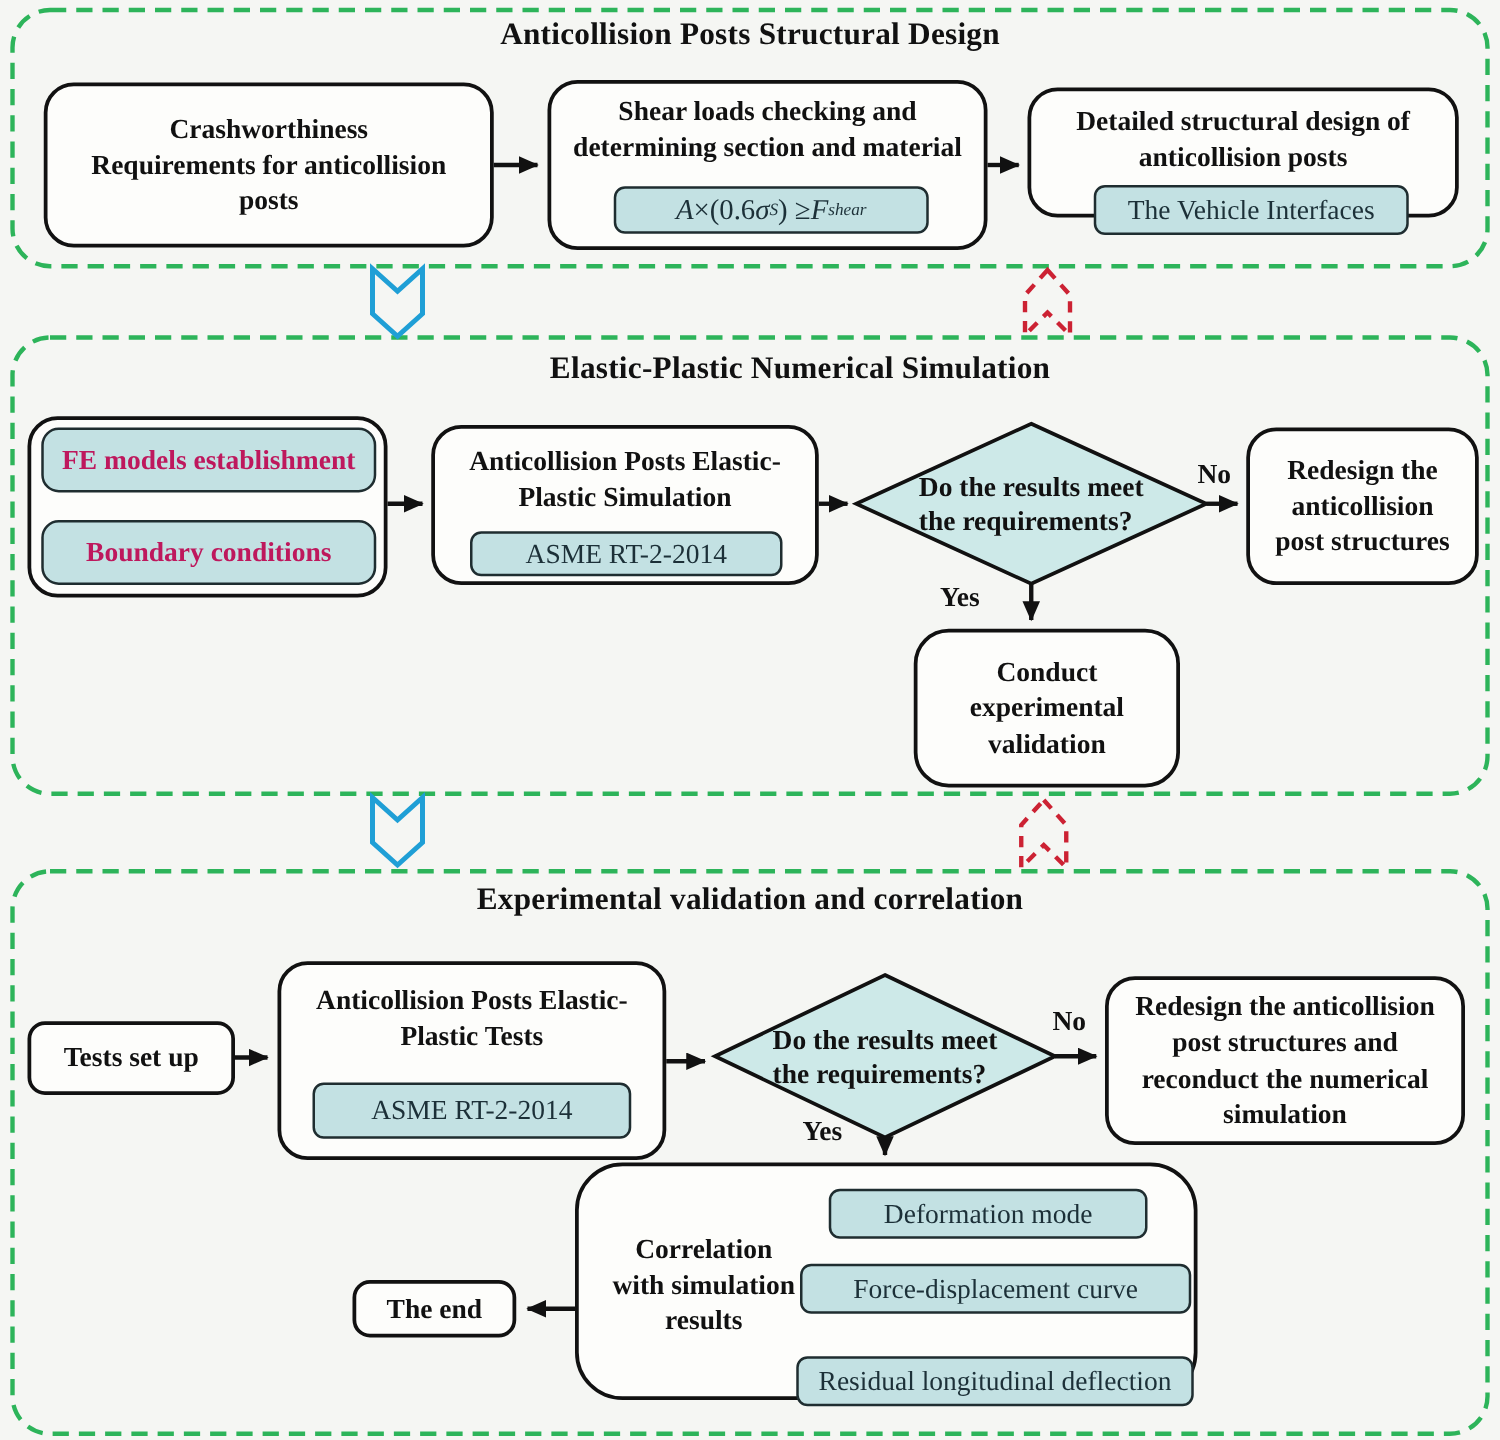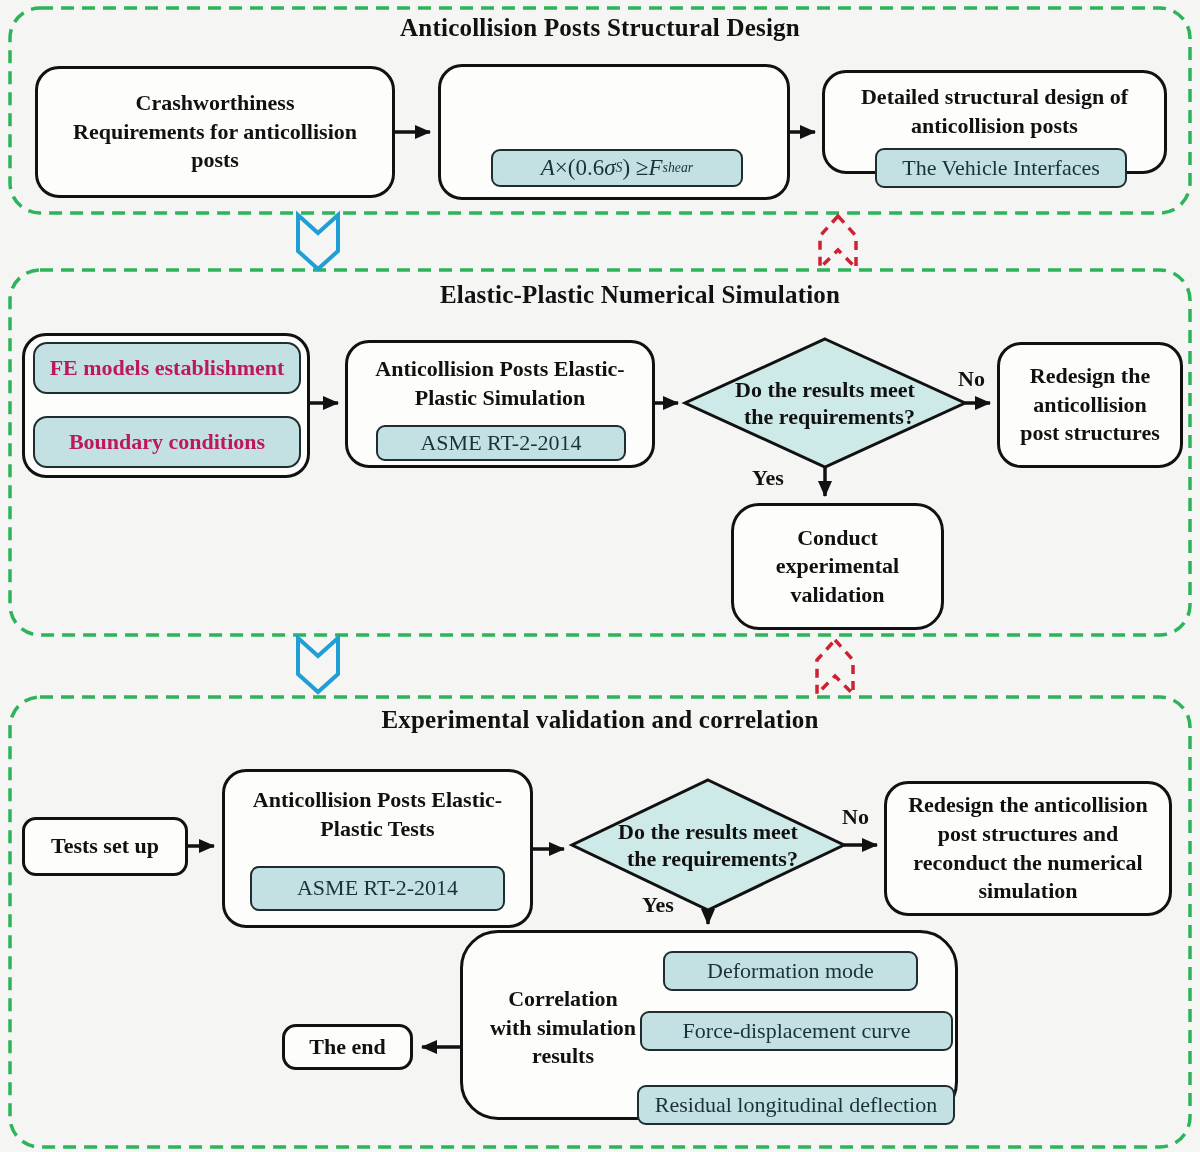--- a/index.html
+++ b/index.html
@@ -51,21 +51,21 @@
     background:var(--teal-fill);
     border:2px solid var(--teal-border);
     border-radius:9px;
     display:flex;align-items:center;justify-content:center;
     font-size:22px;font-weight:normal;color:var(--teal-text);
     text-align:center;
   }
   .teal.bold{font-weight:bold;border-radius:14px;color:#be185d;}
   .diamond-label{
     z-index:2;display:flex;align-items:center;justify-content:center;
-    text-align:right;font-weight:bold;font-size:22px;line-height:1.25;
+    text-align:left;font-weight:bold;font-size:22px;line-height:1.25;
   }
   .branch-label{z-index:2;font-weight:bold;font-size:22px;text-align:right;}
   .it{font-style:italic;}
   .formula{font-size:23px;}
   .formula sub{font-size:0.6em;font-style:italic;line-height:1;}
 </style>
 </head>
 <body>
 
 <div class="canvas">
@@ -102,20 +102,22 @@
     <polygon class="chev-up" points="835,640 853,660 853,694 835,676 817,694 817,660"></polygon>
   </svg>
 
   <div class="abs section-title" style="top:14px;">Anticollision Posts Structural Design</div>
 
   <div class="abs fbox r24 pre" style="left:35px;top:66px;width:360px;height:132px;">Crashworthiness
 Requirements for anticollision
 posts</div>
 
   <div class="abs fbox r24" style="left:438px;top:64px;width:352px;height:136px;align-items:flex-start;">
+    <span class="box-title" style="padding-top:8px;">Shear loads checking and
+determining section and material</span>
     <span class="teal formula" style="left:50px;top:82px;width:252px;height:38px;">
         <span class="it">A</span>
         <span> ×(0.6</span>
         <span class="it">σ</span>
         <sub>S</sub>
         <span>) ≥ </span>
         <span class="it">F</span>
         <sub>shear</sub>
       </span>
   </div>

